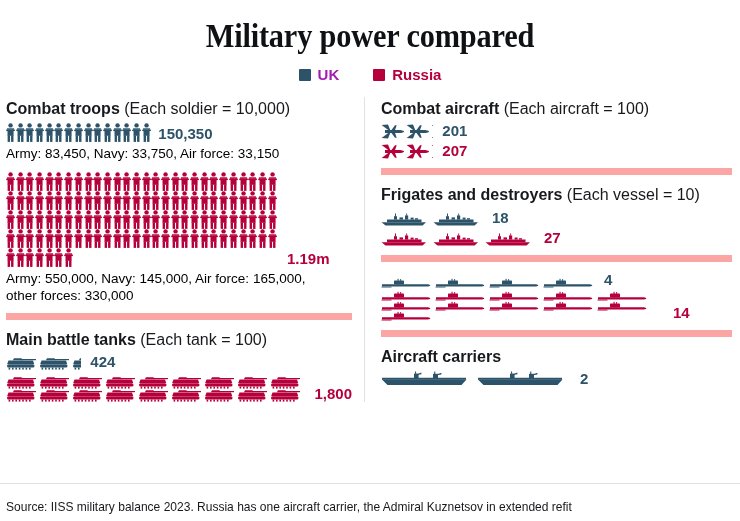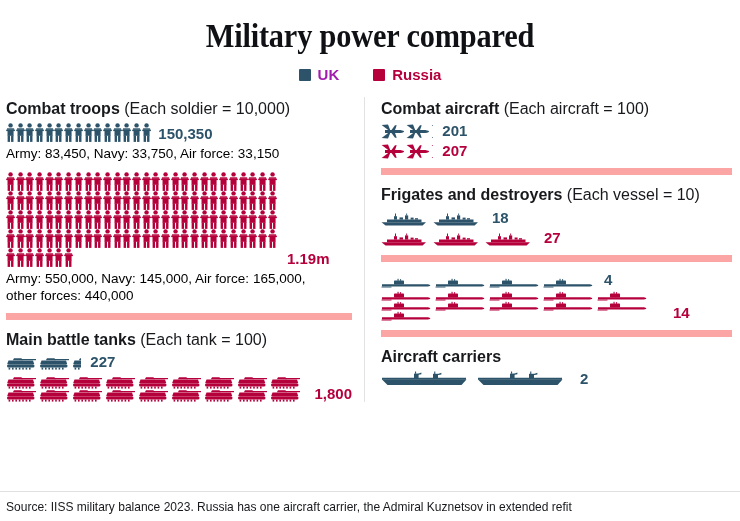--- a/index.html
+++ b/index.html
@@ -63,21 +63,21 @@
   .ico-sub{width:50px;height:10px;margin-right:4px;}
   .ico-carrier{width:88px;height:16px;margin-right:8px;}
 
   .troop-rows .icons{width:274px;}
   .tank-rows .icons{width:310px;}
 
   
   .footer{
     position:absolute;left:0;right:0;bottom:0;
     border-top:1px solid #e0e0e0;
-    padding:8px 6px 6px 6px;
+    padding:16px 6px 6px 6px;
   }
   .source{
     font-size:12.4px;color:#17191c;margin:0;line-height:1.2;
     transform:scaleX(0.97);transform-origin:left center;
   }
 </style>
 </head>
 <body>
 
 <div class="wrap">
@@ -1452,21 +1452,21 @@
                     <path d="M0.2 6.6h8.6v1.5H0.2z"></path>
                     <path d="M1.5 7.6h6.0v5.2H1.5z"></path>
                     <path d="M1.6 12.4h2.4v6.5H1.6z"></path>
                     <path d="M5.0 12.4h2.4v6.5H5.0z"></path>
                   </g>
                 </svg>
               </div>
             <span class="value v-ru">1.19m</span>
           </div>
         </div>
-        <p class="sub-note" style="max-width:330px;">Army: 550,000, Navy: 145,000, Air force: 165,000, other forces: 440,000</p>
+        <p class="sub-note" style="max-width:330px;">Army: 550,000, Navy: 145,000, Air force: 165,000, other forces: 330,000</p>
       </div>
 
       <div class="section divided">
         <p class="sec-head">
           <span class="t">Main battle tanks</span>
           <span class="u">(Each tank = 100)</span>
         </p>
 
         <div class="row rowgrp">
           <div class="icons nowrap" id="tanks-uk-icons">
@@ -1509,21 +1509,21 @@
                   <rect x="2.6" y="10.6" width="1.6" height="2"></rect>
                   <rect x="6.0" y="10.6" width="1.6" height="2"></rect>
                   <rect x="9.4" y="10.6" width="1.6" height="2"></rect>
                   <rect x="12.8" y="10.6" width="1.6" height="2"></rect>
                   <rect x="16.2" y="10.6" width="1.6" height="2"></rect>
                   <rect x="19.6" y="10.6" width="1.6" height="2"></rect>
                   <rect x="23.0" y="10.6" width="1.6" height="2"></rect>
                 </g>
               </svg>
             </div>
-          <span class="value v-uk">227</span>
+          <span class="value v-uk">424</span>
         </div>
 
         <div class="tank-rows" style="margin-top:6px;">
           <div class="row">
             <div class="icons" id="tanks-ru-icons">
                 <svg viewBox="0 0 31 13" preserveAspectRatio="none" class="ico ico-tank">
                   <g fill="#b5003c">
                     <path d="M8 1.2h7.5l1.2 2.1H6.9z"></path>
                     <path d="M15.5 2.0h14.5v1.2H15.5z"></path>
                     <path d="M2.5 3.6h24.5l1.2 3.3H1.2z"></path>

